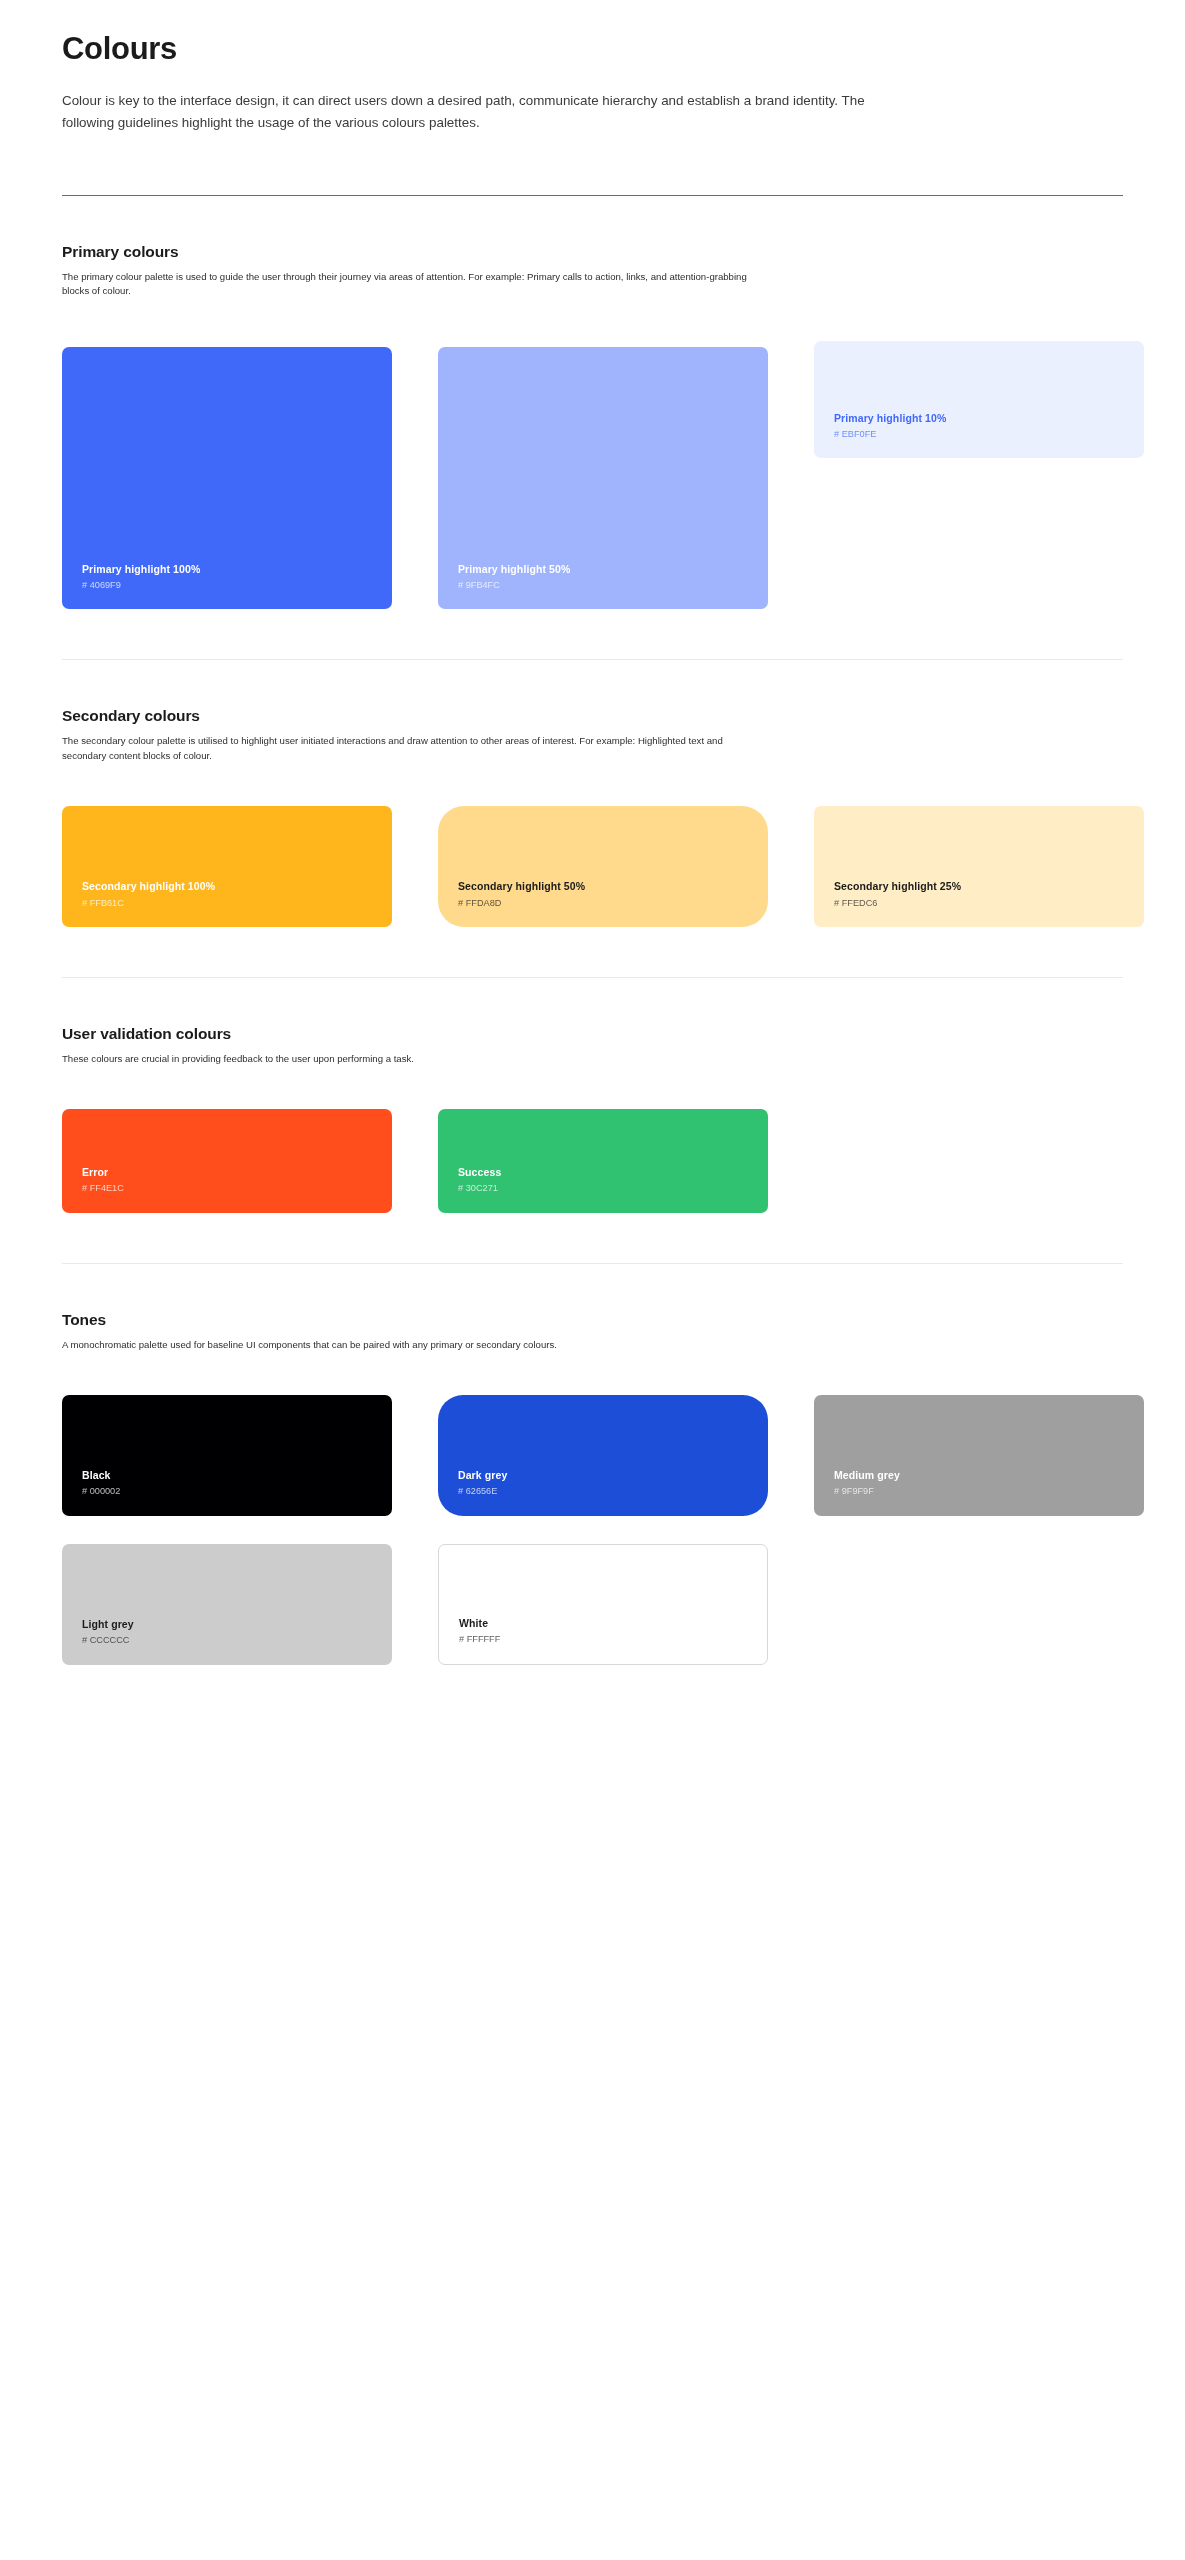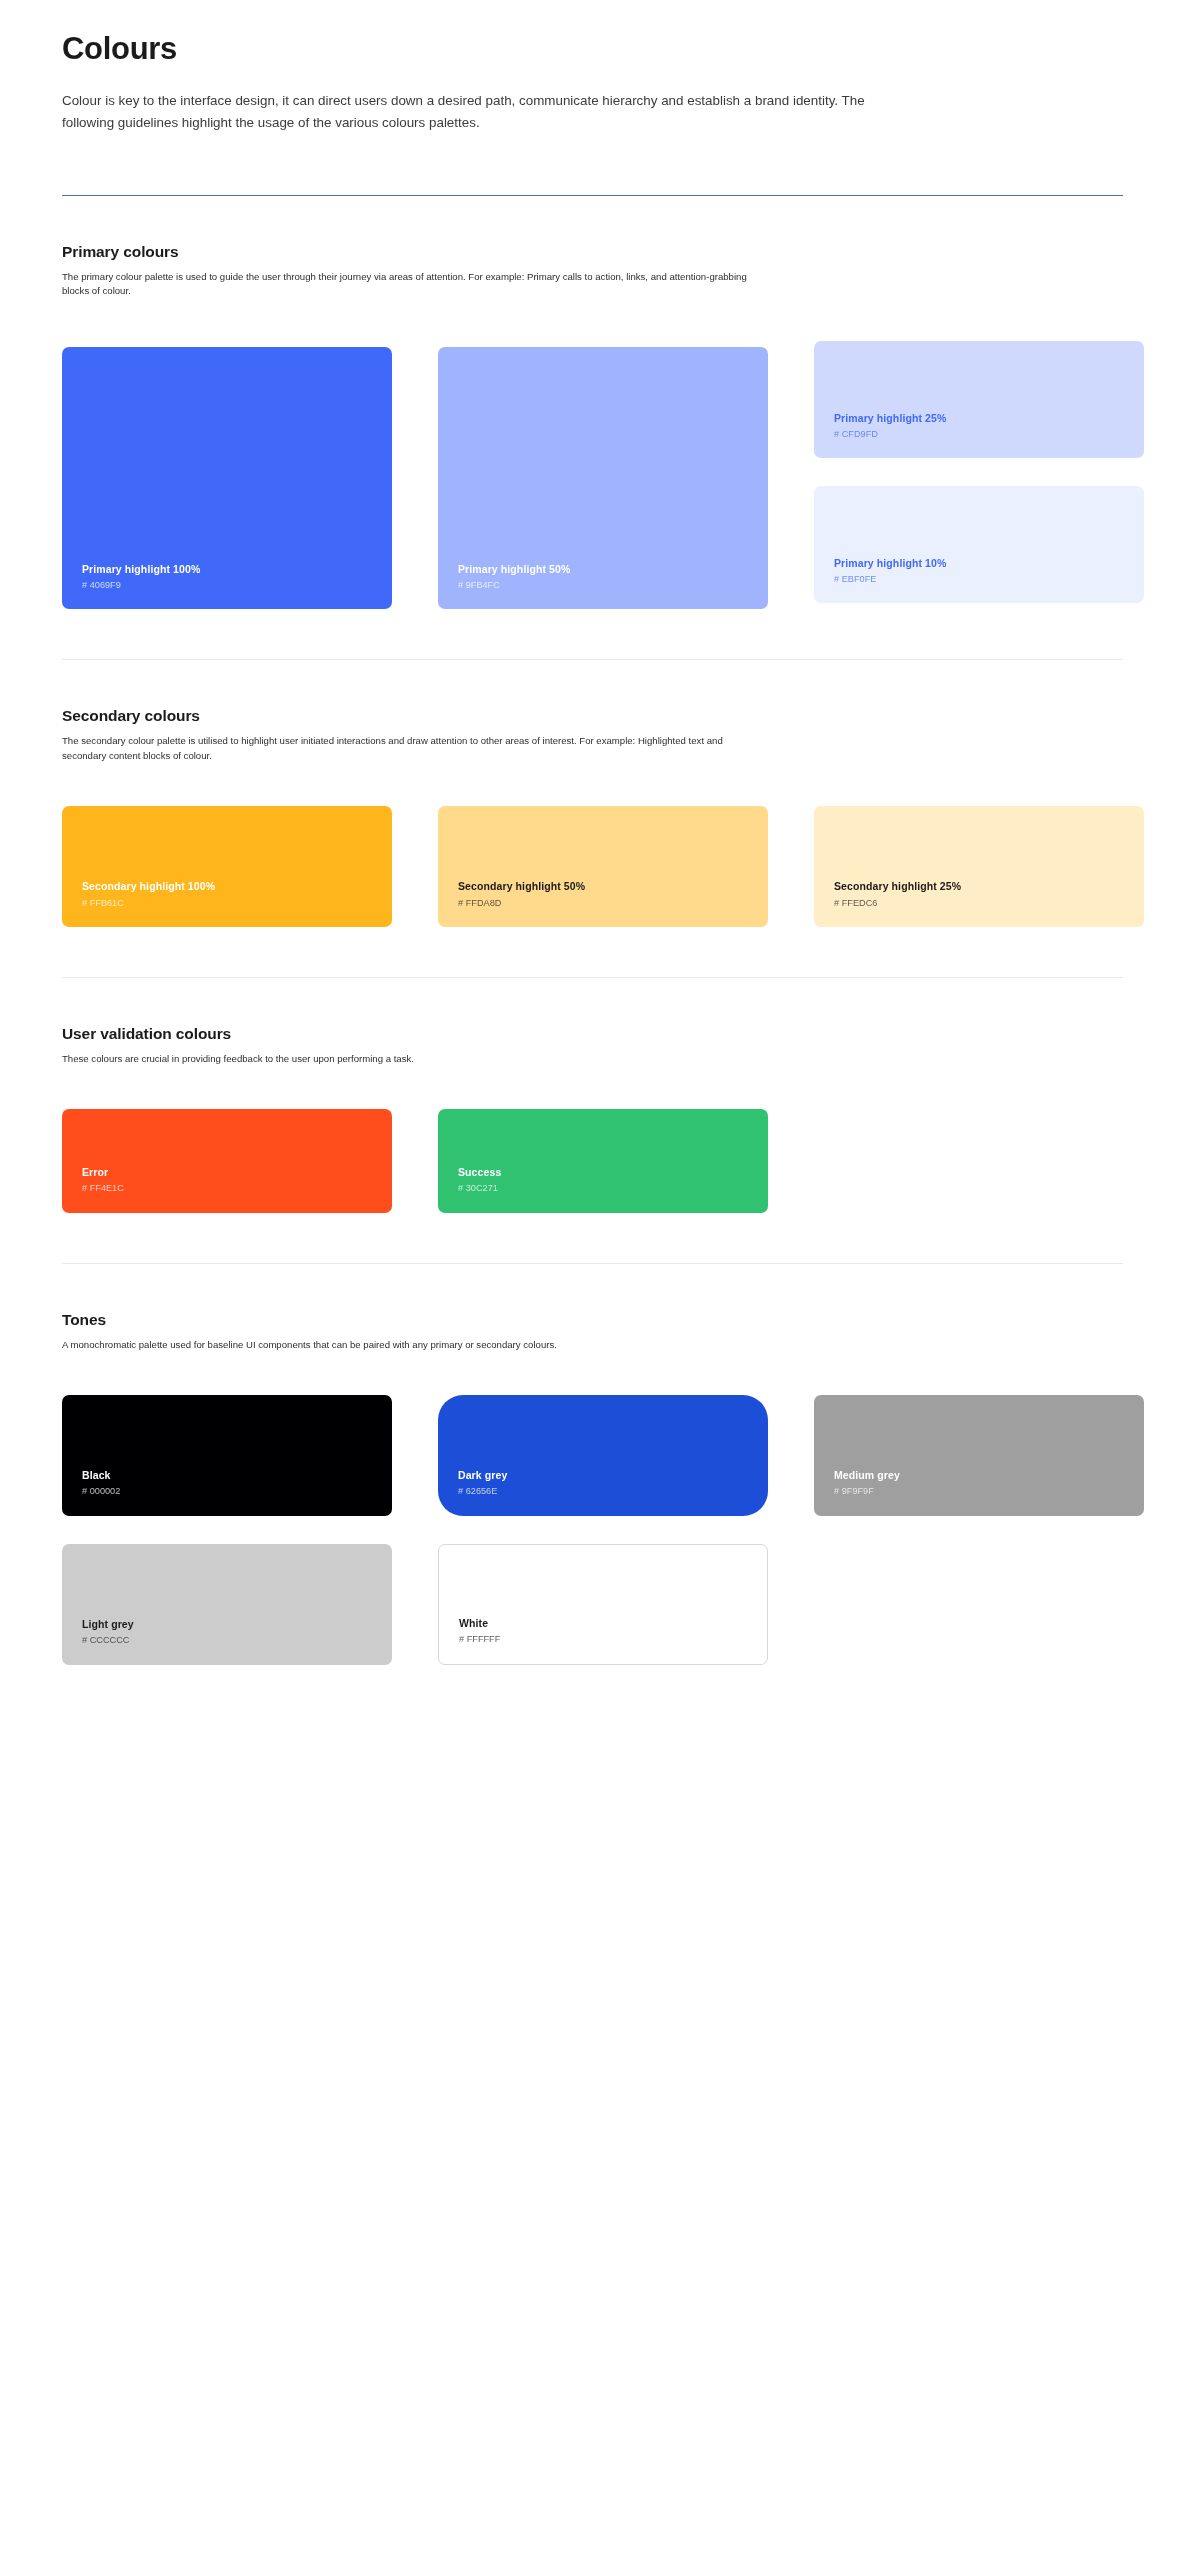--- a/index.html
+++ b/index.html
@@ -150,26 +150,20 @@
       </div>
 
       <div class="swatch tall" style="background: rgb(159, 180, 252); color: rgb(255, 255, 255);">
         <div class="swatch-body">
           <div class="swatch-name">Primary highlight 50%</div>
           <div class="swatch-hex"># 9FB4FC</div>
         </div>
       </div>
 
       <div class="swatch-col-stack">
-        <div class="swatch short" style="background: rgb(207, 217, 253); color: rgb(64, 105, 249);">
-          <div class="swatch-body">
-            <div class="swatch-name">Primary highlight 25%</div>
-            <div class="swatch-hex"># CFD9FD</div>
-          </div>
-        </div>
         <div class="swatch short" style="background: rgb(235, 240, 254); color: rgb(64, 105, 249);">
           <div class="swatch-body">
             <div class="swatch-name">Primary highlight 10%</div>
             <div class="swatch-hex"># EBF0FE</div>
           </div>
         </div>
       </div>
 
     </div>
   </div>
@@ -179,21 +173,21 @@
     <h2 class="section-title">Secondary colours</h2>
     <p class="section-desc">The secondary colour palette is utilised to highlight user initiated interactions and draw attention to other areas of interest. For example: Highlighted text and secondary content blocks of colour.</p>
 
     <div class="swatch-grid secondary-grid">
       <div class="swatch" style="background: rgb(255, 182, 28); color: rgb(255, 255, 255);">
         <div class="swatch-body">
           <div class="swatch-name">Secondary highlight 100%</div>
           <div class="swatch-hex"># FFB61C</div>
         </div>
       </div>
-      <div class="swatch" style="background: rgb(255, 218, 141); color: rgb(27, 27, 27);">
+      <div class="swatch" style="background: rgb(255, 218, 141); color: rgb(27, 27, 27); border-radius: 26px;">
         <div class="swatch-body">
           <div class="swatch-name">Secondary highlight 50%</div>
           <div class="swatch-hex"># FFDA8D</div>
         </div>
       </div>
       <div class="swatch" style="background: rgb(255, 237, 198); color: rgb(27, 27, 27);">
         <div class="swatch-body">
           <div class="swatch-name">Secondary highlight 25%</div>
           <div class="swatch-hex"># FFEDC6</div>
         </div>

